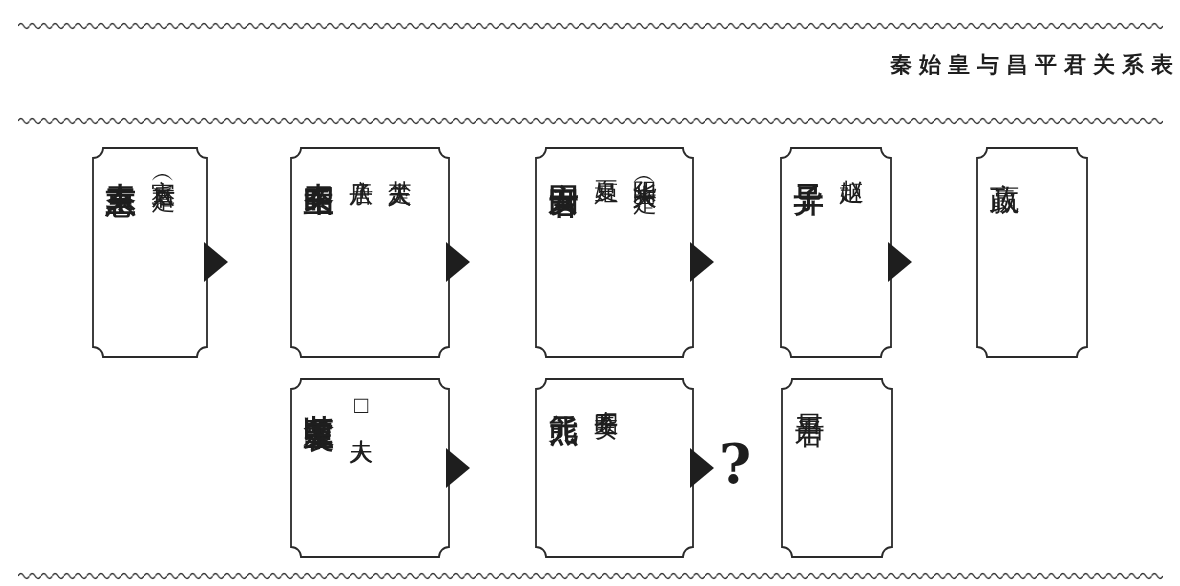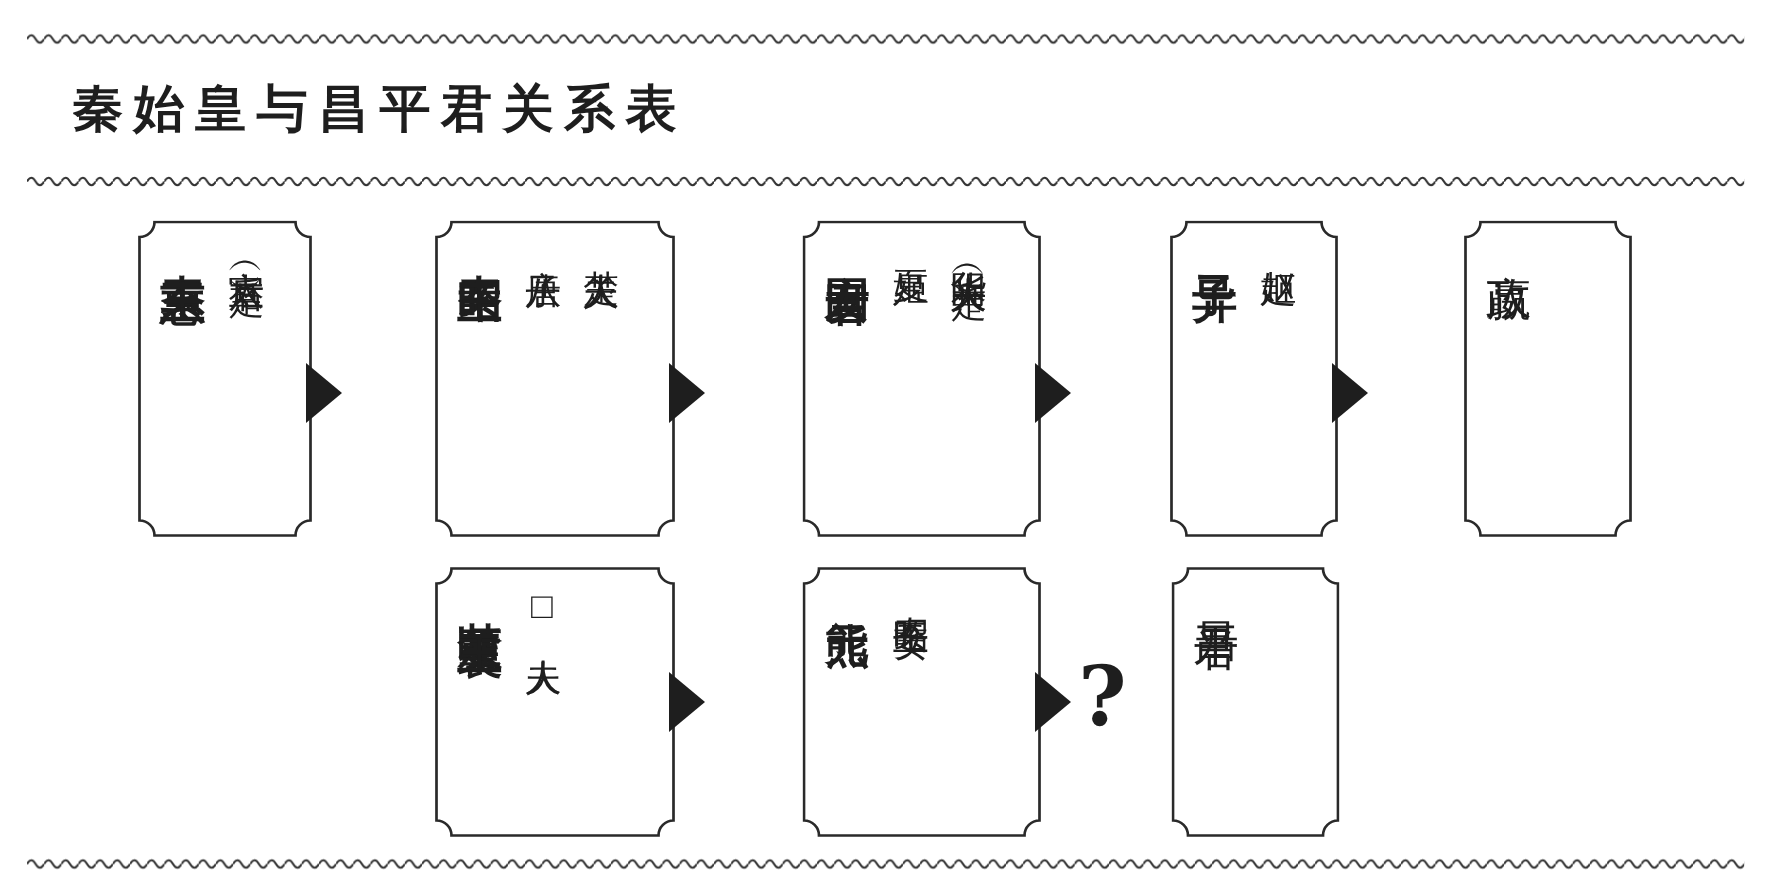--- a/index.html
+++ b/index.html
@@ -5,22 +5,22 @@
   html,body { margin:0; padding:0; background:#ffffff; }
   .page {
     position:relative; width:1180px; height:586px; background:#ffffff;
     font-family:"Liberation Serif","DejaVu Serif",serif; color:#1e1e1e; overflow:hidden;
   }
   .wavy { position:absolute; left:18px; width:1145px; height:14px; }
   .wavy-top    { top:19px; }
   .wavy-mid    { top:114px; }
   .wavy-bottom { top:569px; }
   .title {
-    position:absolute; left:0; right:0; top:50px; margin:0; text-align:left;
-    font-size:34px; font-weight:700; letter-spacing:7px; white-space:nowrap;padding-left:48px;
+    position:absolute; left:0; right:0; top:50px; margin:0; text-align:right;
+    font-size:22px; font-weight:700; letter-spacing:7px; white-space:nowrap;padding-left:48px;
   }
   .box { position:absolute; }
   .plaque { position:absolute; left:0; top:0; width:100%; height:100%; display:block; }
   .cols {
     position:absolute; top:12px; left:13px; right:6px; bottom:8px;
     display:flex; flex-direction:row; align-items:flex-start; gap:13px; overflow:hidden;
   }
   .col { writing-mode:vertical-lr; text-orientation:mixed; line-height:1.06; }
   .name  { font-size:30px; font-weight:700; letter-spacing:3px; }
   .regular-name .name { font-weight:400; }

